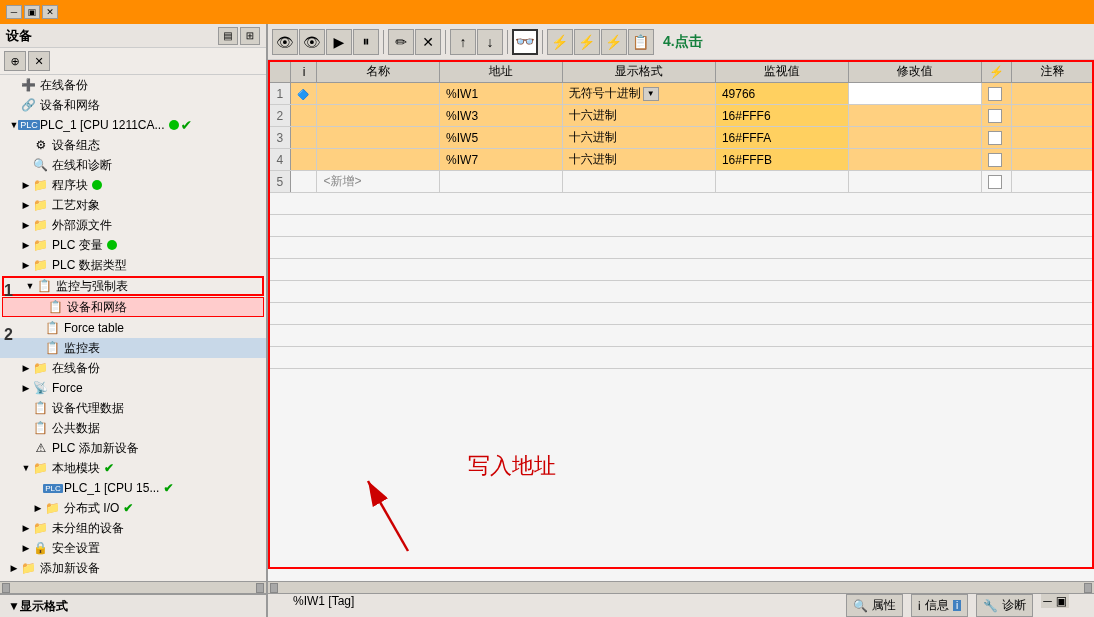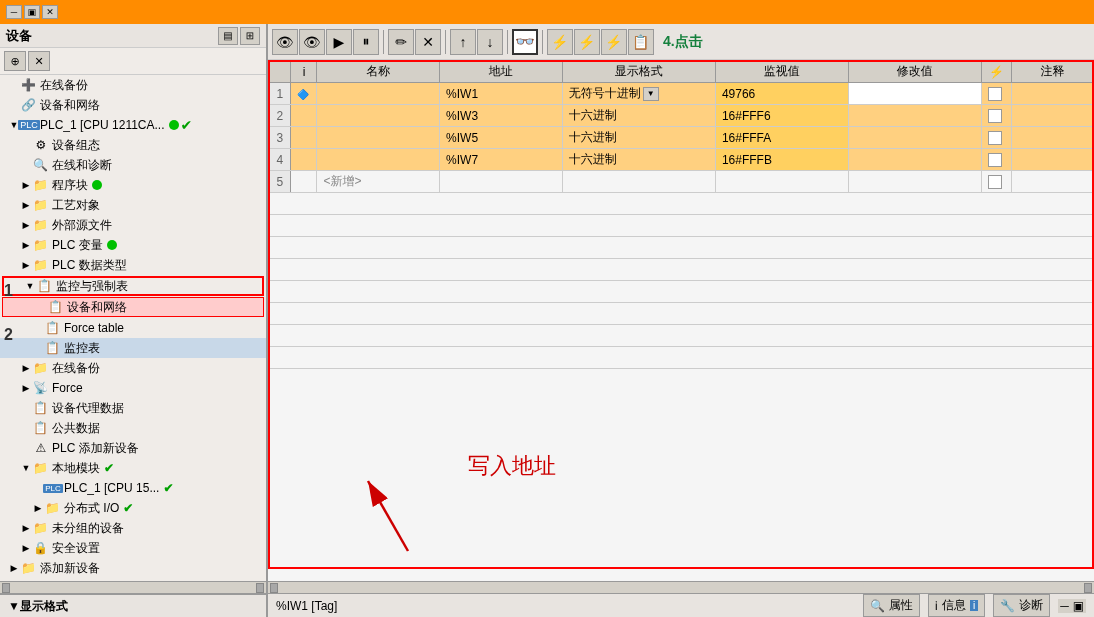--- a/index.html
+++ b/index.html
@@ -58,21 +58,21 @@
     .monitor-table th { background: #d4d0c8; border: 1px solid #999; padding: 2px 6px; text-align: center; font-weight: normal; height: 22px; }
     .monitor-table td { border: 1px solid #ccc; padding: 2px 6px; height: 22px; }
     .monitor-table tr.row-yellow td { background: #ffd080; }
     .monitor-table tr.row-empty td { background: #f5f5f5; }
     .row-num { color: #666; text-align: center; width: 20px; background: #e8e8e8 !important; border-right: 1px solid #999 !important; }
     .dropdown-cell { display: flex; align-items: center; gap: 2px; }
     .dropdown-arrow { width: 16px; height: 14px; background: #d4d0c8; border: 1px solid #999; display: flex; align-items: center; justify-content: center; font-size: 8px; cursor: pointer; }
     .checkbox-cell { width: 14px; height: 14px; border: 1px solid #999; background: #fff; }
 
     
-    .status-bar { height: 24px; background: #e8e4e0; border-top: 1px solid #999; display: flex; align-items: center; padding: 0 8px; gap: 8px; }
+    .status-bar { height: 24px; background: #e8e4e0; border-top: 1px solid #999; display: flex; align-items: flex-start; padding: 0 25px; gap: 8px; }
     .status-section { display: flex; align-items: center; gap: 4px; padding: 2px 6px; border: 1px solid #999; background: #d4d0c8; cursor: pointer; }
 
     .scrollbar-h { height: 12px; background: #d4d0c8; border-top: 1px solid #999; display: flex; align-items: center; }
 
     .sidebar-tree-wrapper { display: flex; flex: 1; overflow: hidden; }
     .tree-scroll { flex: 1; overflow-y: auto; overflow-x: hidden; }
     .tree-scroll::-webkit-scrollbar { width: 12px; }
     .tree-scroll::-webkit-scrollbar-track { background: #d4d0c8; }
     .tree-scroll::-webkit-scrollbar-thumb { background: #a0a0a0; border: 1px solid #888; }
 

